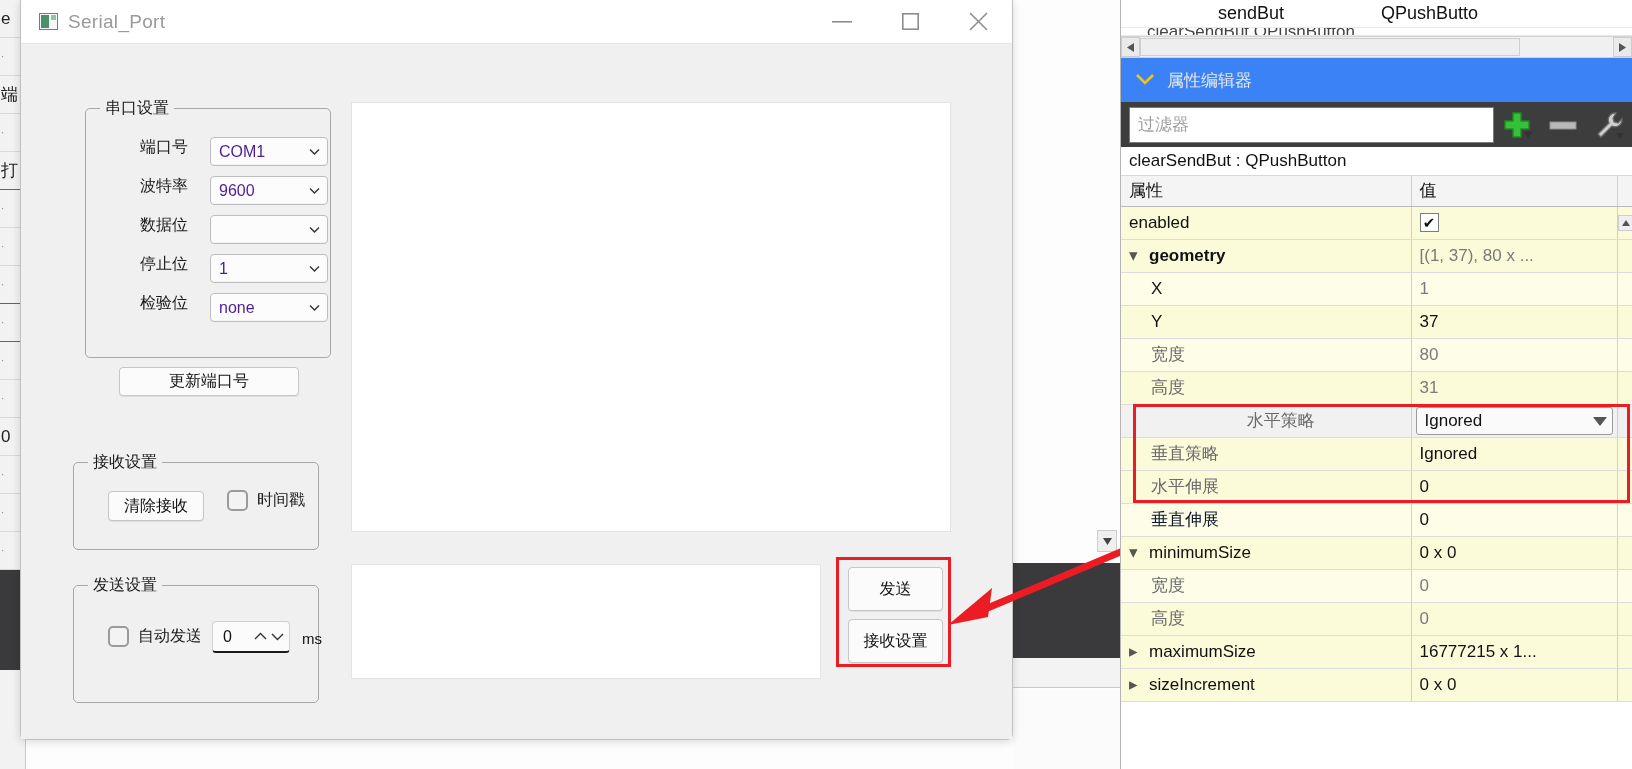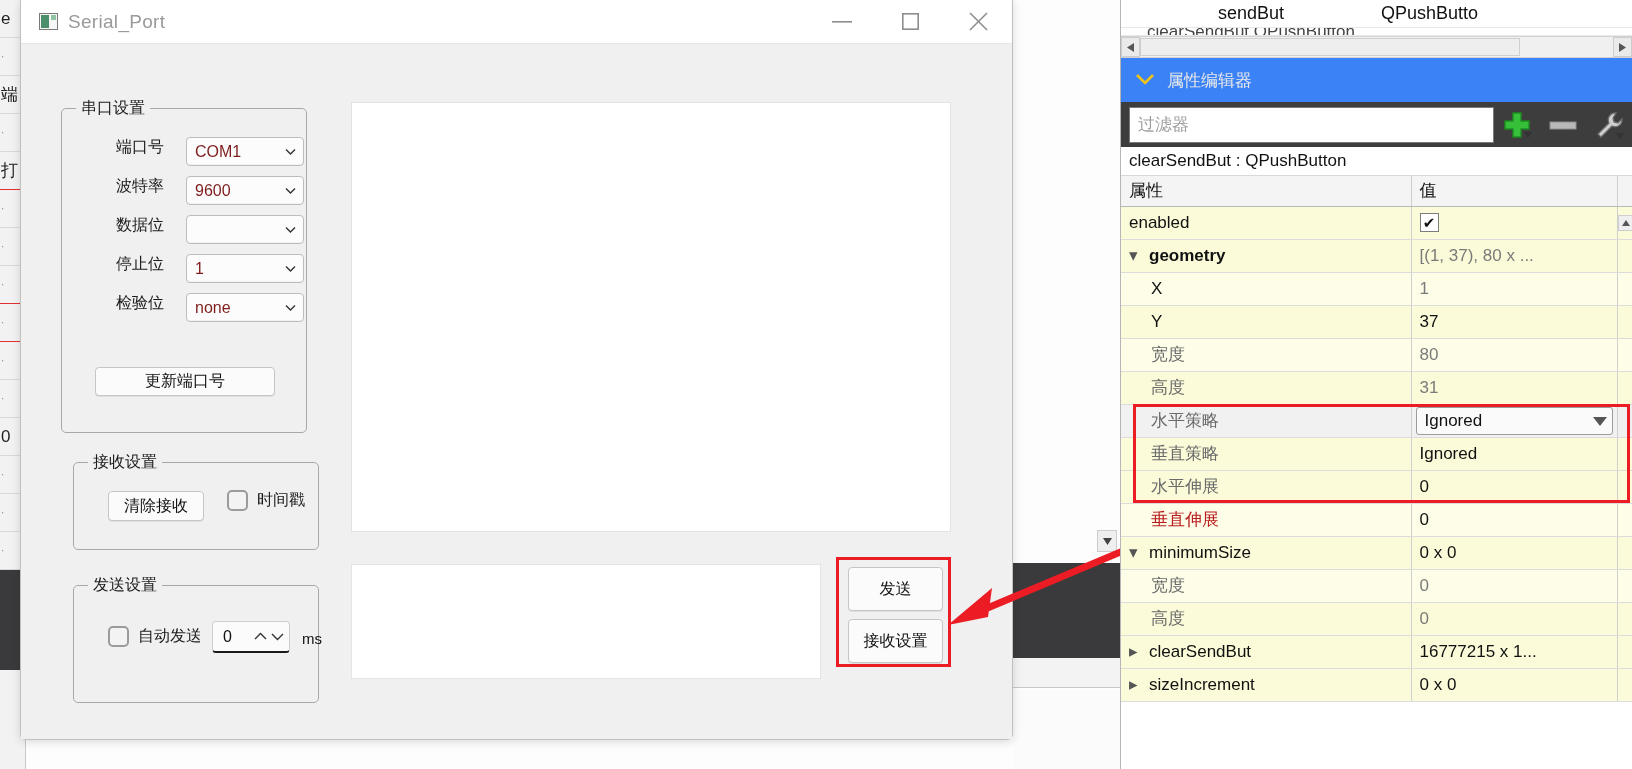--- a/index.html
+++ b/index.html
@@ -67,32 +67,32 @@
   
   .gbox {
     position: absolute; border: 1px solid #a8a8a8; border-radius: 5px;
     background: #f0f0f0;
   }
   .gbox > .legend {
     position: absolute; top: -11px; left: 14px;
     background: #f0f0f0; padding: 0 5px;
     font-size: 16px; color: #1a1a1a; white-space: nowrap;
   }
-  #gb-serial  { left: 40px;  top: 64px;  width: 246px; height: 325px; }
+  #gb-serial  { left: 64px;  top: 64px;  width: 246px; height: 250px; }
   #gb-recv    { left: 52px;  top: 418px; width: 246px; height: 88px;  }
   #gb-send    { left: 52px;  top: 541px; width: 246px; height: 118px; }
 
   .frow { position: absolute; display: flex; align-items: flex-start; margin-left: 32px; }
   .flabel { font-size: 16px; color: #1a1a1a; width: 70px; white-space: nowrap; }
 
   .combo {
     width: 118px; height: 29px; background: #fcfcfc;
     border: 1px solid #bdbdbd; border-radius: 4px;
     display: flex; align-items: center; padding: 0 6px 0 8px;
-    font-size: 16px; color: #7f1d1d;
+    font-size: 16px; color: #4c1d95;
     box-shadow: inset 0 -1px 0 rgba(0,0,0,.04);
   }
   .combo .cv { flex: 1; white-space: nowrap; overflow: hidden; }
   .chev { width: 13px; height: 13px; flex: none; }
   .chev svg { display: block; }
 
   .btn {
     background: #fbfbfb; border: 1px solid #c6c6c6; border-radius: 4px;
     font-size: 16px; color: #111; display: flex; align-items: center; justify-content: center;
     box-shadow: 0 1px 0 rgba(0,0,0,.07);
@@ -520,21 +520,21 @@
             <td class="name-ind1"><span style="color: rgb(107, 107, 107);">宽度</span></td>
             <td class="gray"><span>80</span></td>
             <td class="sbcell"></td>
           </tr>
           <tr class="y1">
             <td class="name-ind1"><span style="color: rgb(107, 107, 107);">高度</span></td>
             <td class="gray"><span>31</span></td>
             <td class="sbcell"></td>
           </tr>
           <tr class="" style="background: rgb(241, 241, 241);">
-            <td class="name-ind1" style="background: rgb(241, 241, 241);"><span style="color: rgb(107, 107, 107);">水平策略</span></td>
+            <td class="name-ind1" style="background: rgb(241, 241, 241); text-align: center;"><span style="color: rgb(107, 107, 107);">水平策略</span></td>
             <td style="background: rgb(241, 241, 241);">
               <div class="cell-flex">
                 <div class="val-combo">
                   <span class="vv">Ignored</span>
                   <span><svg width="14" height="9" viewBox="0 0 14 9">
                       <polygon points="0,0 14,0 7,9" fill="#555"></polygon>
                     </svg></span>
                 </div>
               </div>
             </td>
@@ -544,41 +544,41 @@
             <td class="name-ind1"><span style="color: rgb(107, 107, 107);">垂直策略</span></td>
             <td><span>Ignored</span></td>
             <td class="sbcell"></td>
           </tr>
           <tr class="y1">
             <td class="name-ind1"><span style="color: rgb(107, 107, 107);">水平伸展</span></td>
             <td><span>0</span></td>
             <td class="sbcell"></td>
           </tr>
           <tr class="y2">
-            <td class="name-ind1"><span style="color: #b91c1c;">垂直伸展</span></td>
+            <td class="name-ind1"><span style="color: #0f172a;">垂直伸展</span></td>
             <td><span>0</span></td>
             <td class="sbcell"></td>
           </tr>
           <tr class="y1">
             <td style="padding-left: 28px;"><span class="twisty">▾</span><span>minimumSize</span></td>
             <td><span>0 x 0</span></td>
             <td class="sbcell"></td>
           </tr>
           <tr class="y2">
             <td class="name-ind1"><span style="color: rgb(107, 107, 107);">宽度</span></td>
             <td class="gray"><span>0</span></td>
             <td class="sbcell"></td>
           </tr>
           <tr class="y1">
             <td class="name-ind1"><span style="color: rgb(107, 107, 107);">高度</span></td>
             <td class="gray"><span>0</span></td>
             <td class="sbcell"></td>
           </tr>
           <tr class="y1">
-            <td style="padding-left: 28px;"><span class="twisty">▸</span><span>clearSendBut</span></td>
+            <td style="padding-left: 28px;"><span class="twisty">▸</span><span>maximumSize</span></td>
             <td><span>16777215 x 1...</span></td>
             <td class="sbcell"></td>
           </tr>
           <tr class="y1">
             <td style="padding-left: 28px;"><span class="twisty">▸</span><span>sizeIncrement</span></td>
             <td><span>0 x 0</span></td>
             <td class="sbcell"></td>
           </tr>
         </tbody>
     </table>

